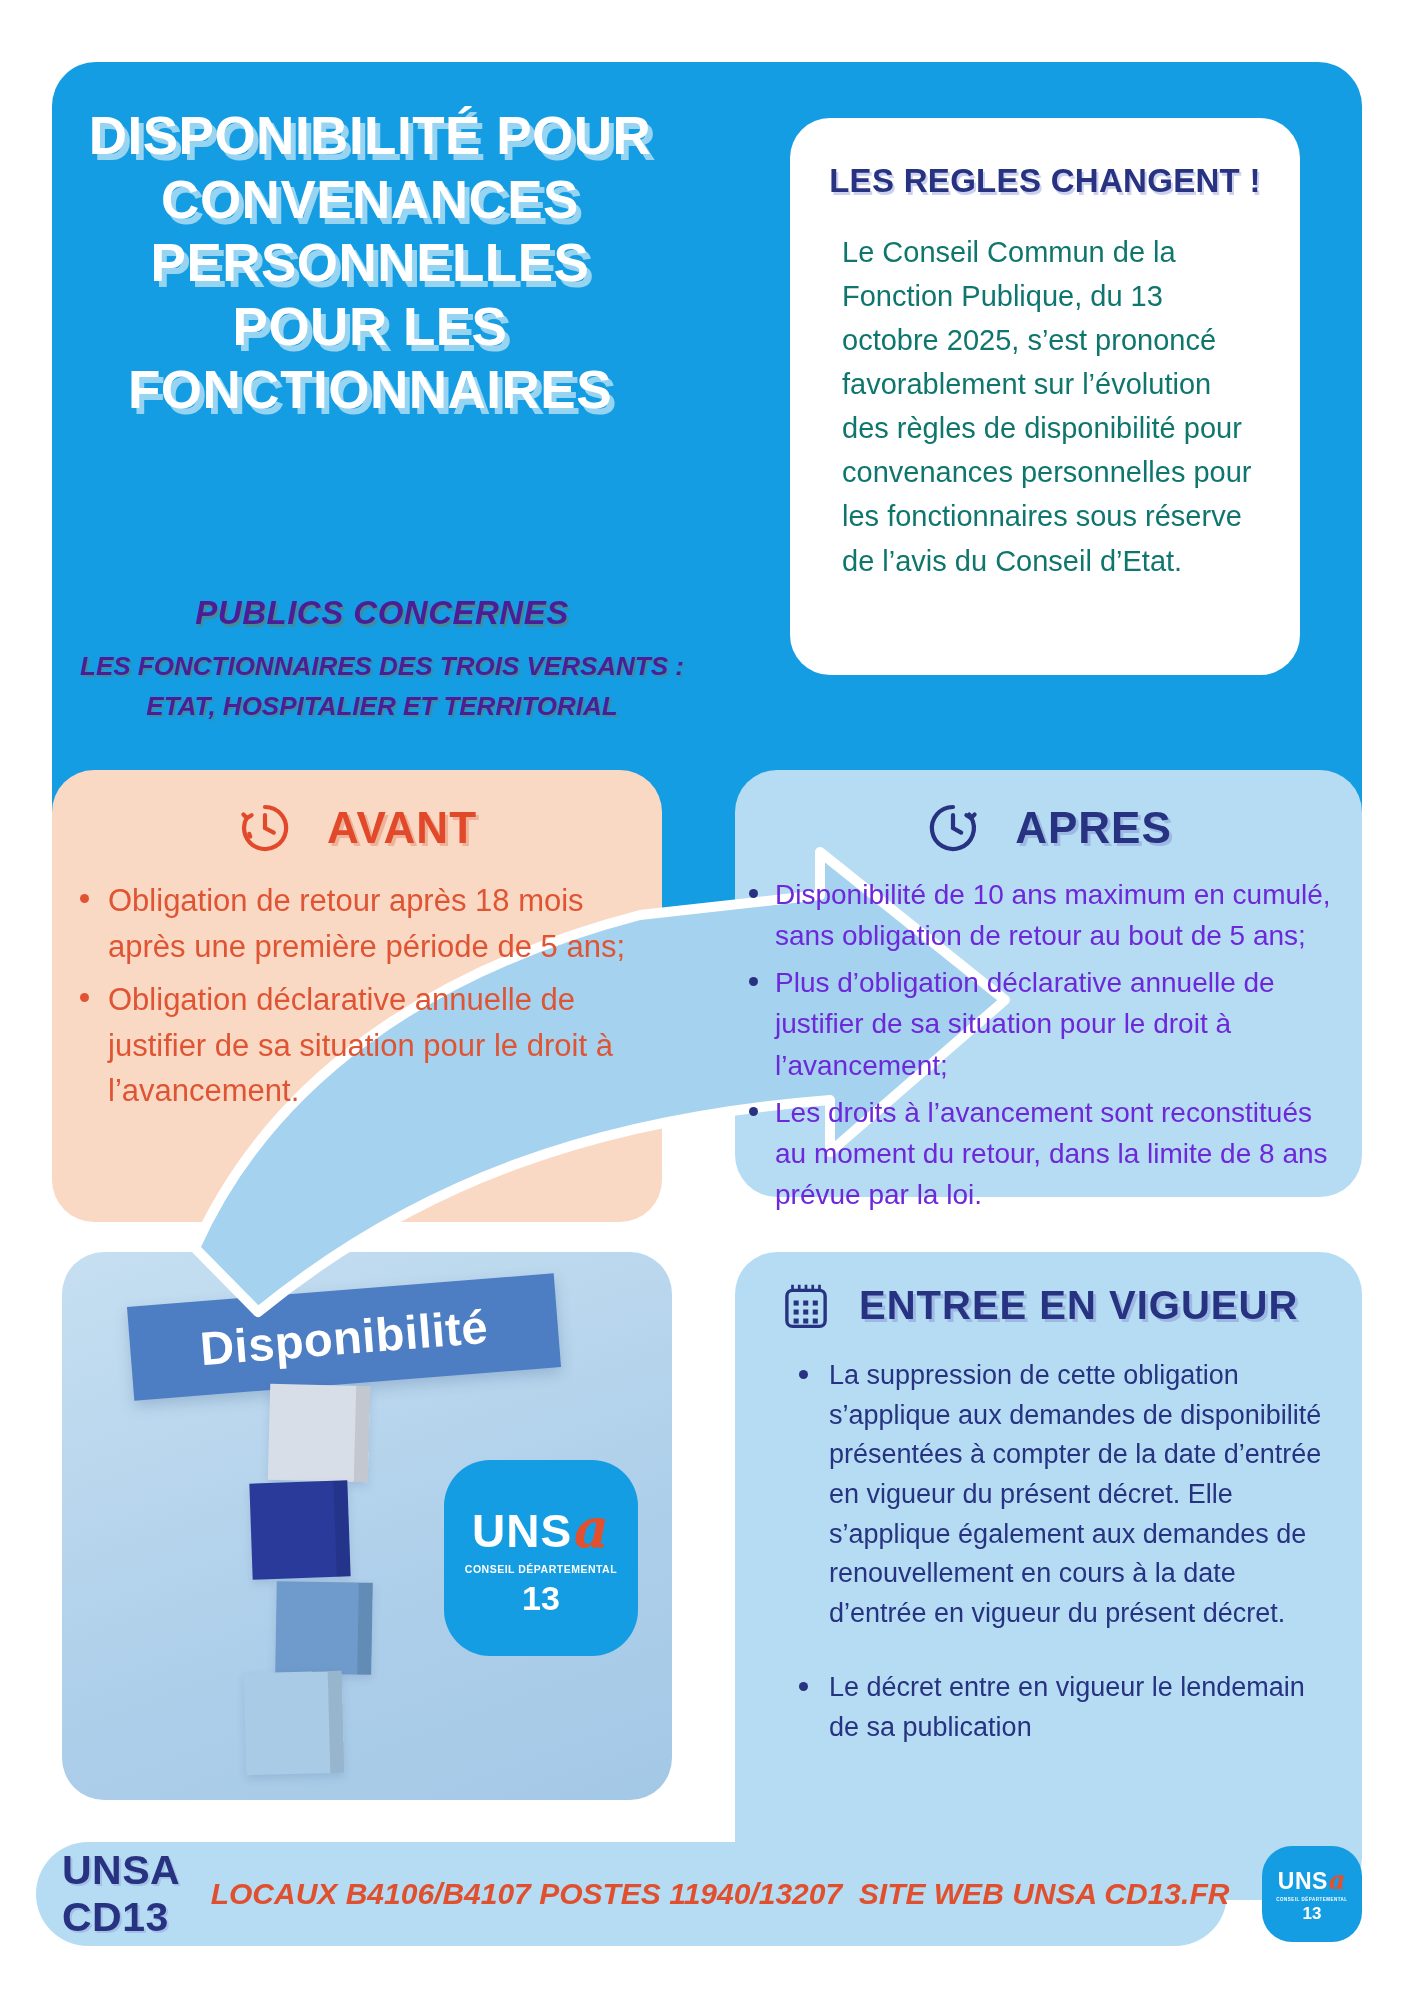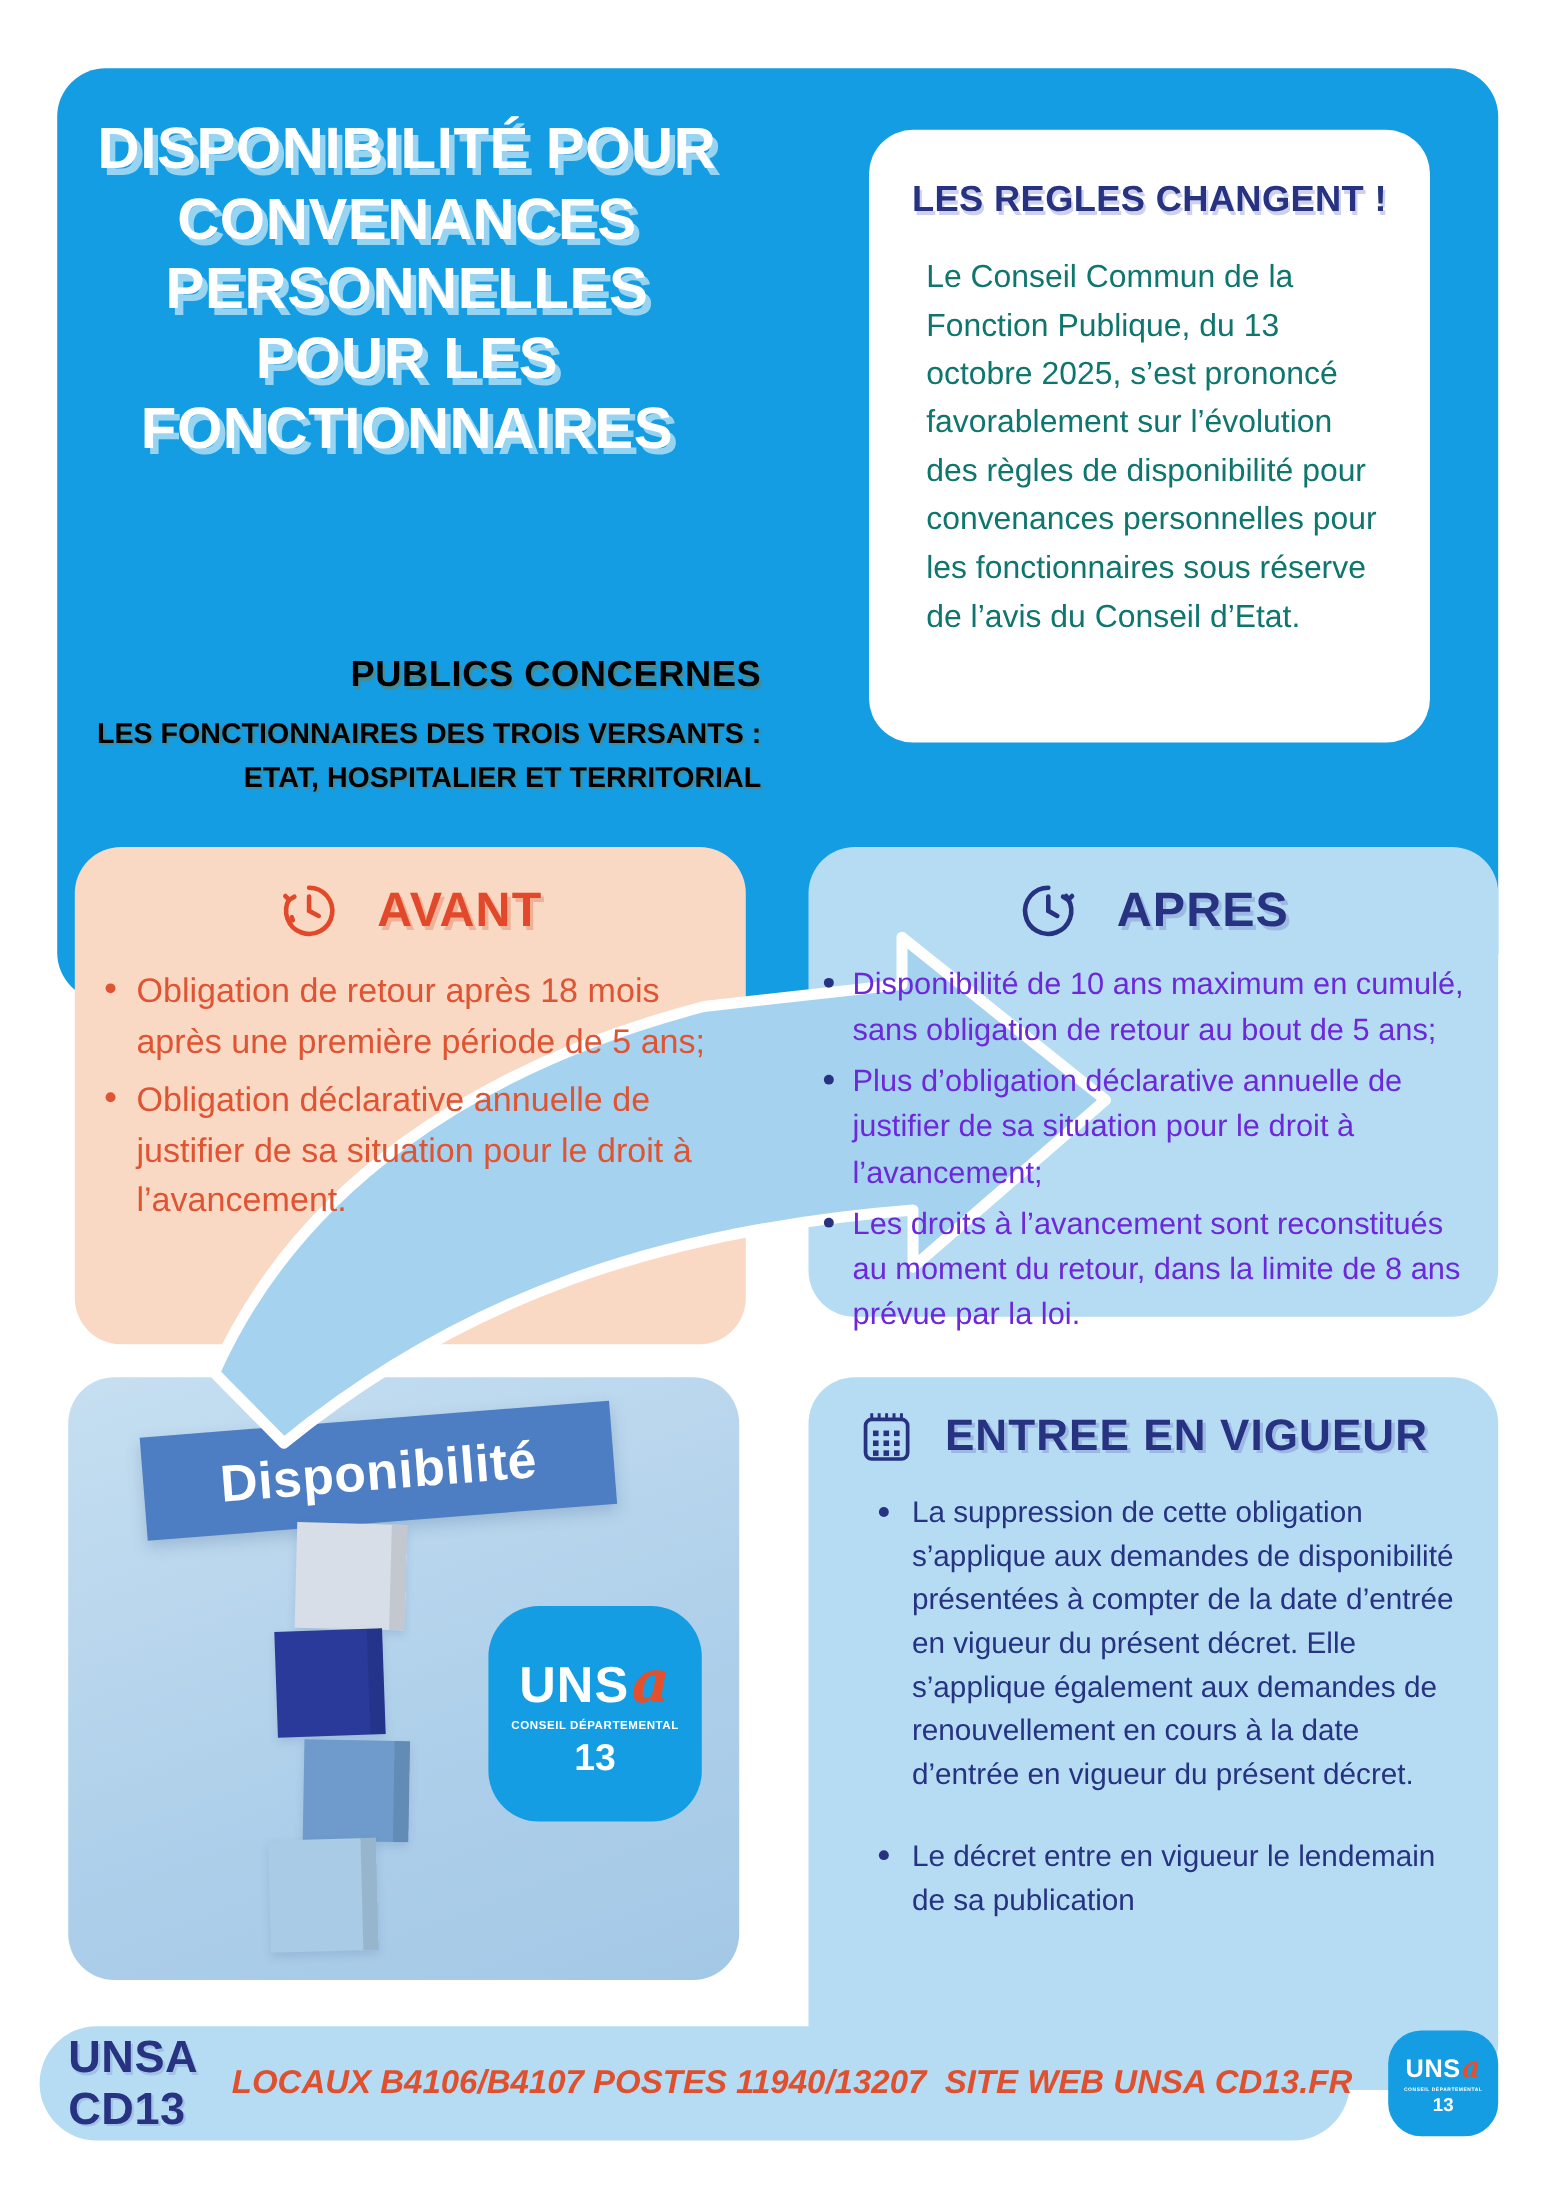--- a/index.html
+++ b/index.html
@@ -11,38 +11,38 @@
   .header{
     position:absolute;left:52px;top:62px;width:1310px;height:848px;
     background:#149DE2;border-radius:44px;
   }
   .main-title{
     position:absolute;left:32px;top:42px;width:572px;margin:0;
     text-align:center;color:#ffffff;font-weight:700;font-size:53px;line-height:1.2;
     letter-spacing:.5px;
     text-shadow:5px 6px 0 rgba(174,222,244,.85);
   }
-  .publics{position:absolute;left:20px;top:532px;width:620px;text-align:right;color:#000000;font-weight:700;}
+  .publics{position:absolute;left:20px;top:532px;width:620px;text-align:center;color:#4c1d95;font-style:italic;font-weight:700;}
   .publics-title{font-size:33px;letter-spacing:.5px;margin-bottom:14px;text-shadow:2px 3px 0 rgba(150,110,20,.35);}
   .publics-line{font-size:26px;line-height:1.55;text-shadow:2px 2px 0 rgba(150,110,20,.3);}
   .rules-card{
     position:absolute;left:738px;top:56px;width:510px;height:557px;
     background:#ffffff;border-radius:40px;
   }
   .rules-title{
     margin:44px 0 0 0;text-align:center;color:#273280;font-weight:700;font-size:33px;
     letter-spacing:.3px;text-shadow:2px 3px 0 rgba(130,140,210,.4);
   }
   .rules-body{
     margin:30px 48px 0 52px;color:#0f766e;font-size:29px;line-height:1.52;
   }
   
   .card{position:absolute;border-radius:42px;}
   .card-inner{position:relative;z-index:2;}
-  .avant-card{left:68px;top:770px;width:610px;height:452px;background:#FAD9C4;}
+  .avant-card{left:52px;top:770px;width:610px;height:452px;background:#FAD9C4;}
   .apres-card{left:735px;top:770px;width:627px;height:427px;background:#B5DCF2;}
   .vigueur-card{left:735px;top:1252px;width:627px;height:648px;background:#B5DCF2;}
   .card-head{display:flex;align-items:center;justify-content:center;gap:34px;padding-top:30px;}
   .vigueur-card .card-head{justify-content:flex-start;padding-left:44px;gap:26px;padding-top:26px;}
   .card-title{font-size:44px;font-weight:700;letter-spacing:1px;margin:0;}
   .avant-card .card-title{color:#E2492B;text-shadow:3px 3px 0 rgba(221,130,100,.45);}
   .apres-card .card-title{color:#273280;text-shadow:3px 3px 0 rgba(130,140,210,.45);}
   .vigueur-card .card-title{font-size:40px;color:#273280;text-shadow:3px 3px 0 rgba(130,140,210,.45);}
   .icon{flex:0 0 auto;display:block;}
   ul.bullets{list-style:none;margin:22px 0 0 0;padding:0;}

